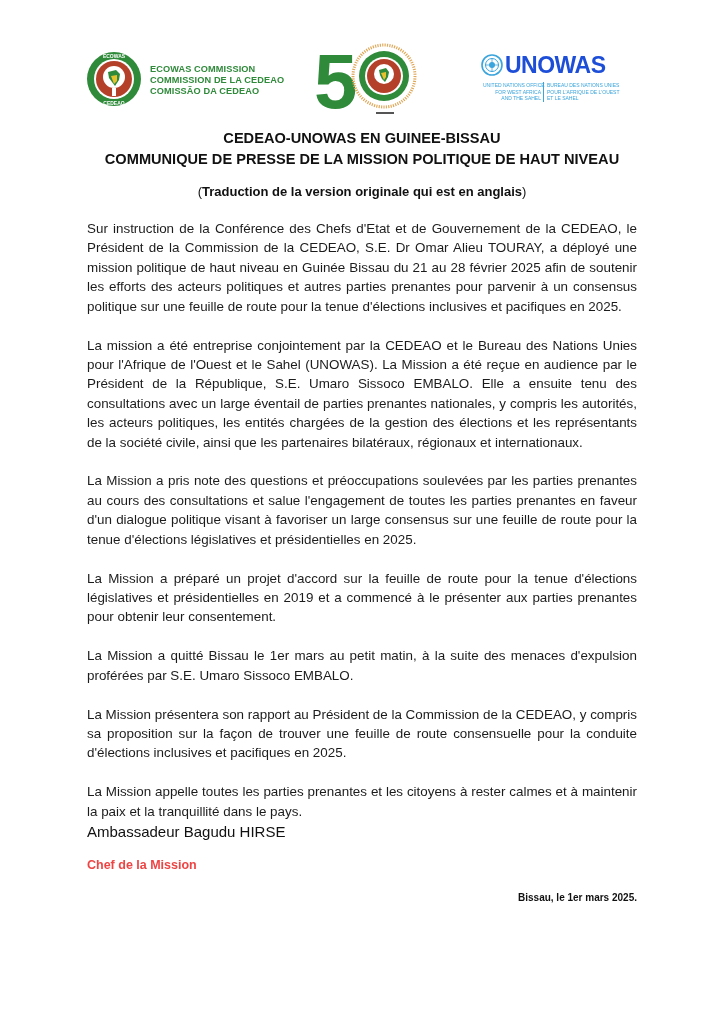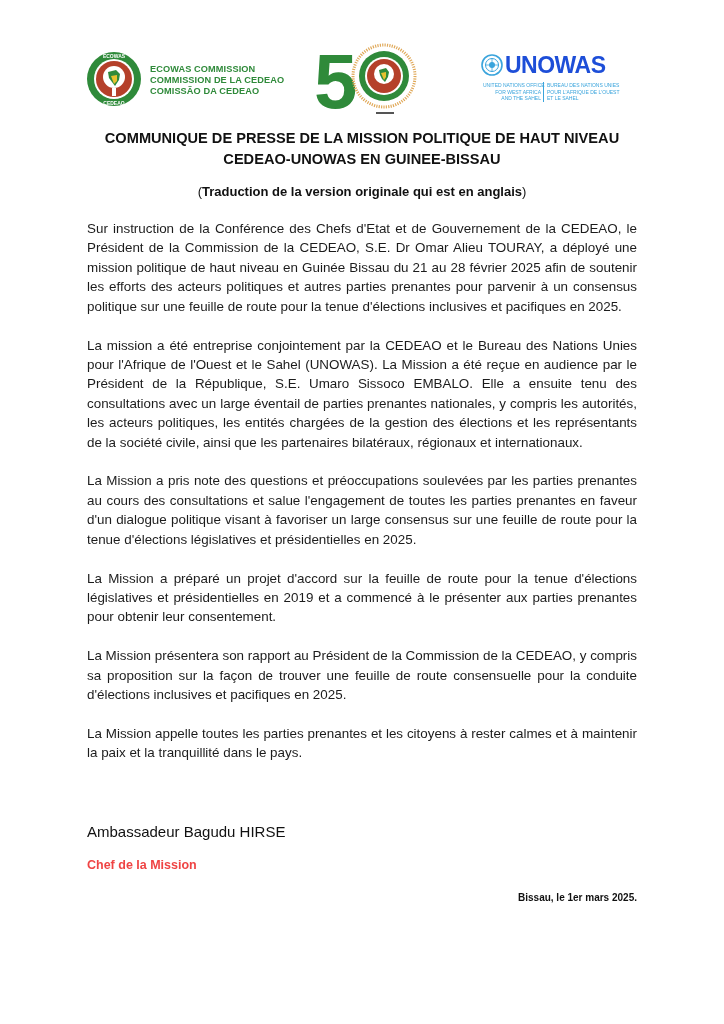--- a/index.html
+++ b/index.html
@@ -88,30 +88,31 @@
     <div class="unowas-divider"></div>
     <div class="unowas-sub right">
       <div>Bureau des Nations Unies</div>
       <div>pour l'Afrique de l'Ouest</div>
       <div>et le Sahel</div>
     </div>
   </div>
 </div>
 
 <div class="title">
+  <div>CEDEAO-UNOWAS EN GUINEE-BISSAU</div>
   <div>COMMUNIQUE DE PRESSE DE LA MISSION POLITIQUE DE HAUT NIVEAU</div>
-  <div>CEDEAO-UNOWAS EN GUINEE-BISSAU</div>
 </div>
 
 <div class="subtitle"><span class="paren">(</span><span>Traduction de la version originale qui est en anglais</span><span class="paren">)</span></div>
 
 <div class="body">
   <p>Sur instruction de la Conférence des Chefs d'Etat et de Gouvernement de la CEDEAO, le Président de la Commission de la CEDEAO, S.E. Dr Omar Alieu TOURAY, a déployé une mission politique de haut niveau en Guinée Bissau du 21 au 28 février 2025 afin de soutenir les efforts des acteurs politiques et autres parties prenantes pour parvenir à un consensus politique sur une feuille de route pour la tenue d'élections inclusives et pacifiques en 2025.</p>
   <p>La mission a été entreprise conjointement par la CEDEAO et le Bureau des Nations Unies pour l'Afrique de l'Ouest et le Sahel (UNOWAS). La Mission a été reçue en audience par le Président de la République, S.E. Umaro Sissoco EMBALO. Elle a ensuite tenu des consultations avec un large éventail de parties prenantes nationales, y compris les autorités, les acteurs politiques, les entités chargées de la gestion des élections et les représentants de la société civile, ainsi que les partenaires bilatéraux, régionaux et internationaux.</p>
   <p>La Mission a pris note des questions et préoccupations soulevées par les parties prenantes au cours des consultations et salue l'engagement de toutes les parties prenantes en faveur d'un dialogue politique visant à favoriser un large consensus sur une feuille de route pour la tenue d'élections législatives et présidentielles en 2025.</p>
   <p>La Mission a préparé un projet d'accord sur la feuille de route pour la tenue d'élections législatives et présidentielles en 2019 et a commencé à le présenter aux parties prenantes pour obtenir leur consentement.</p>
+  <p>La Mission a quitté Bissau le 1er mars au petit matin, à la suite des menaces d'expulsion proférées par S.E. Umaro Sissoco EMBALO.</p>
   <p>La Mission présentera son rapport au Président de la Commission de la CEDEAO, y compris sa proposition sur la façon de trouver une feuille de route consensuelle pour la conduite d'élections inclusives et pacifiques en 2025.</p>
   <p>La Mission appelle toutes les parties prenantes et les citoyens à rester calmes et à maintenir la paix et la tranquillité dans le pays.</p>
 </div>
 
 <div class="signature">Ambassadeur Bagudu HIRSE</div>
 <div class="sig-title">Chef de la Mission</div>
 <div class="place-date">Bissau, le 1er mars 2025.</div>
 
 </body></html>

